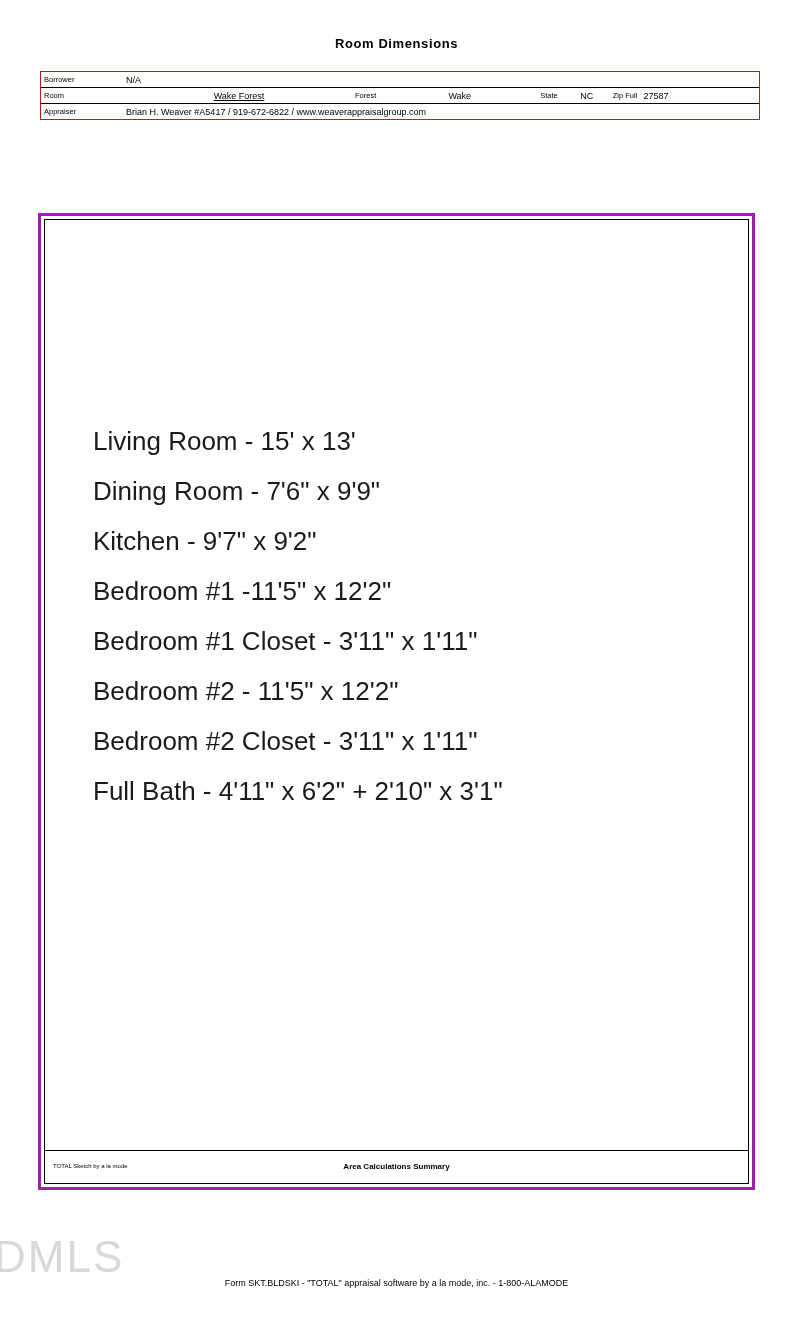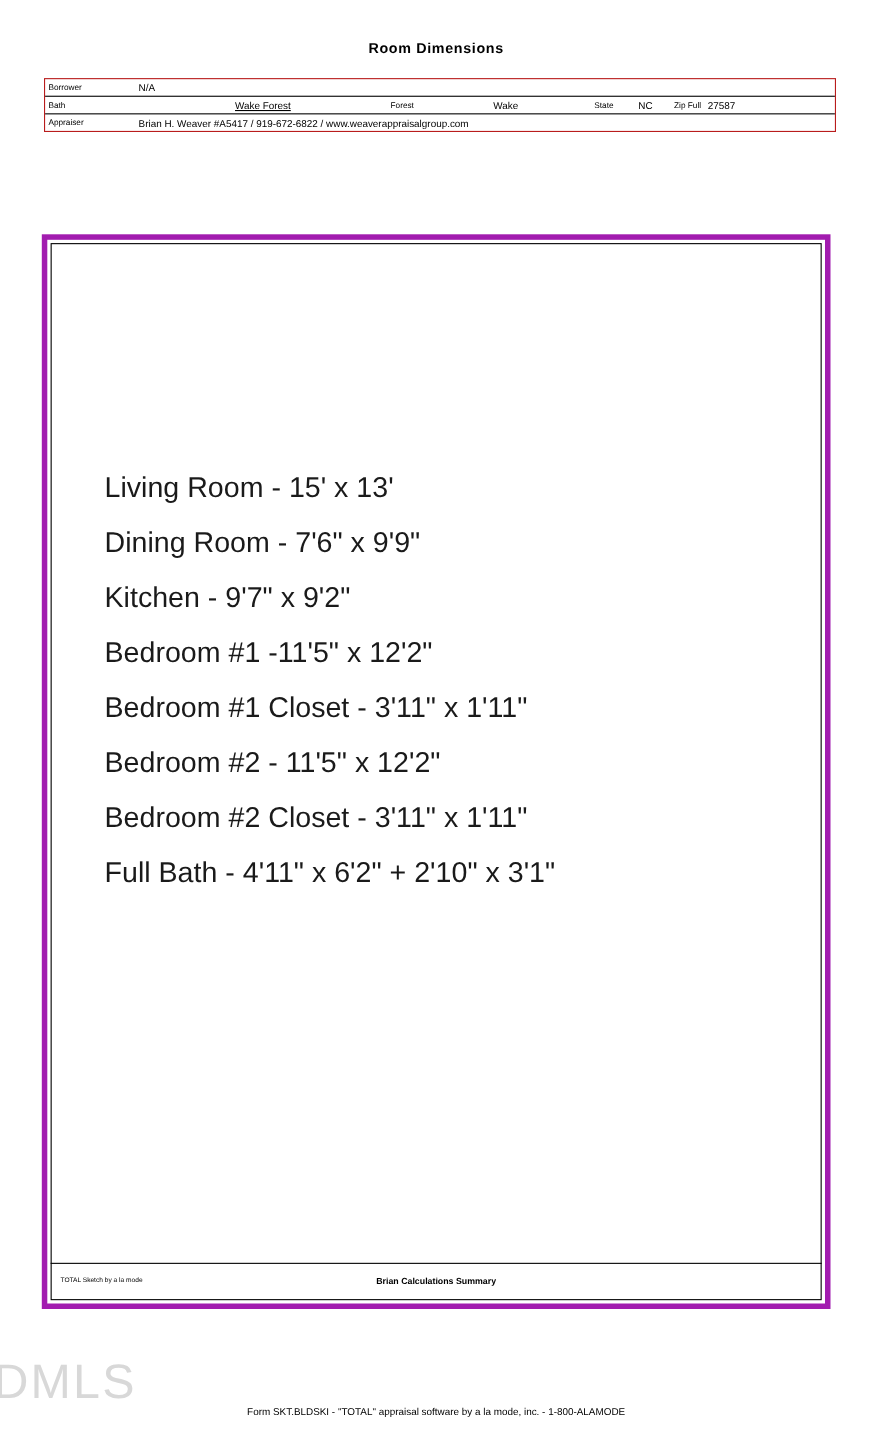--- a/index.html
+++ b/index.html
@@ -64,21 +64,21 @@
   }
   .lbl-w1 { width: 76px; display: inline-block; }
 
   
   .sketch-outer {
     position: absolute;
     top: 213px;
     left: 38px;
     width: 717px;
     height: 977px;
-    border: 5px solid #a21caf;
+    border: 3px solid #a21caf;
     background: #fff;
     box-sizing: border-box;
   }
   .sketch-inner {
     position: absolute;
     top: 3px;
     left: 3px;
     right: 3px;
     bottom: 3px;
     border: 1px solid #000;
@@ -157,21 +157,21 @@
 
 <div class="info-table">
 
   <div class="info-row">
     <span class="lbl lbl-w1">Borrower</span>
     <span class="val">N/A</span>
   </div>
 
 
   <div class="info-row">
-    <span class="lbl lbl-w1">Bath</span>
+    <span class="lbl lbl-w1">Room</span>
     <span class="val" style="width:226px;text-decoration:underline;">Wake Forest</span>
     <span class="lbl">Forest</span>
     <span class="val" style="width:155px;">Wake</span>
     <span class="lbl">State</span>
     <span class="val" style="width:46px;">NC</span>
     <span class="lbl">Zip Full</span>
     <span class="val">27587</span>
   </div>
 
   <div class="info-row">
@@ -189,19 +189,19 @@
     <div class="room-line">Dining Room - 7'6" x 9'9"</div>
     <div class="room-line">Kitchen - 9'7" x 9'2"</div>
     <div class="room-line">Bedroom #1 -11'5" x 12'2"</div>
     <div class="room-line">Bedroom #1 Closet - 3'11" x 1'11"</div>
     <div class="room-line">Bedroom #2 - 11'5" x 12'2"</div>
     <div class="room-line">Bedroom #2 Closet - 3'11" x 1'11"</div>
     <div class="room-line">Full Bath - 4'11" x 6'2" + 2'10" x 3'1"</div>
   </div>
 
   <div class="sketch-footer-left">TOTAL Sketch by a la mode</div>
-  <div class="sketch-footer-center">Brian Calculations Summary</div>
+  <div class="sketch-footer-center">Area Calculations Summary</div>
   <div class="area-strip"></div>
 </div>
 
 <div class="watermark">DMLS</div>
 
 <div class="form-footer">Form SKT.BLDSKI - "TOTAL" appraisal software by a la mode, inc. - 1-800-ALAMODE</div>
 
 </body></html>

